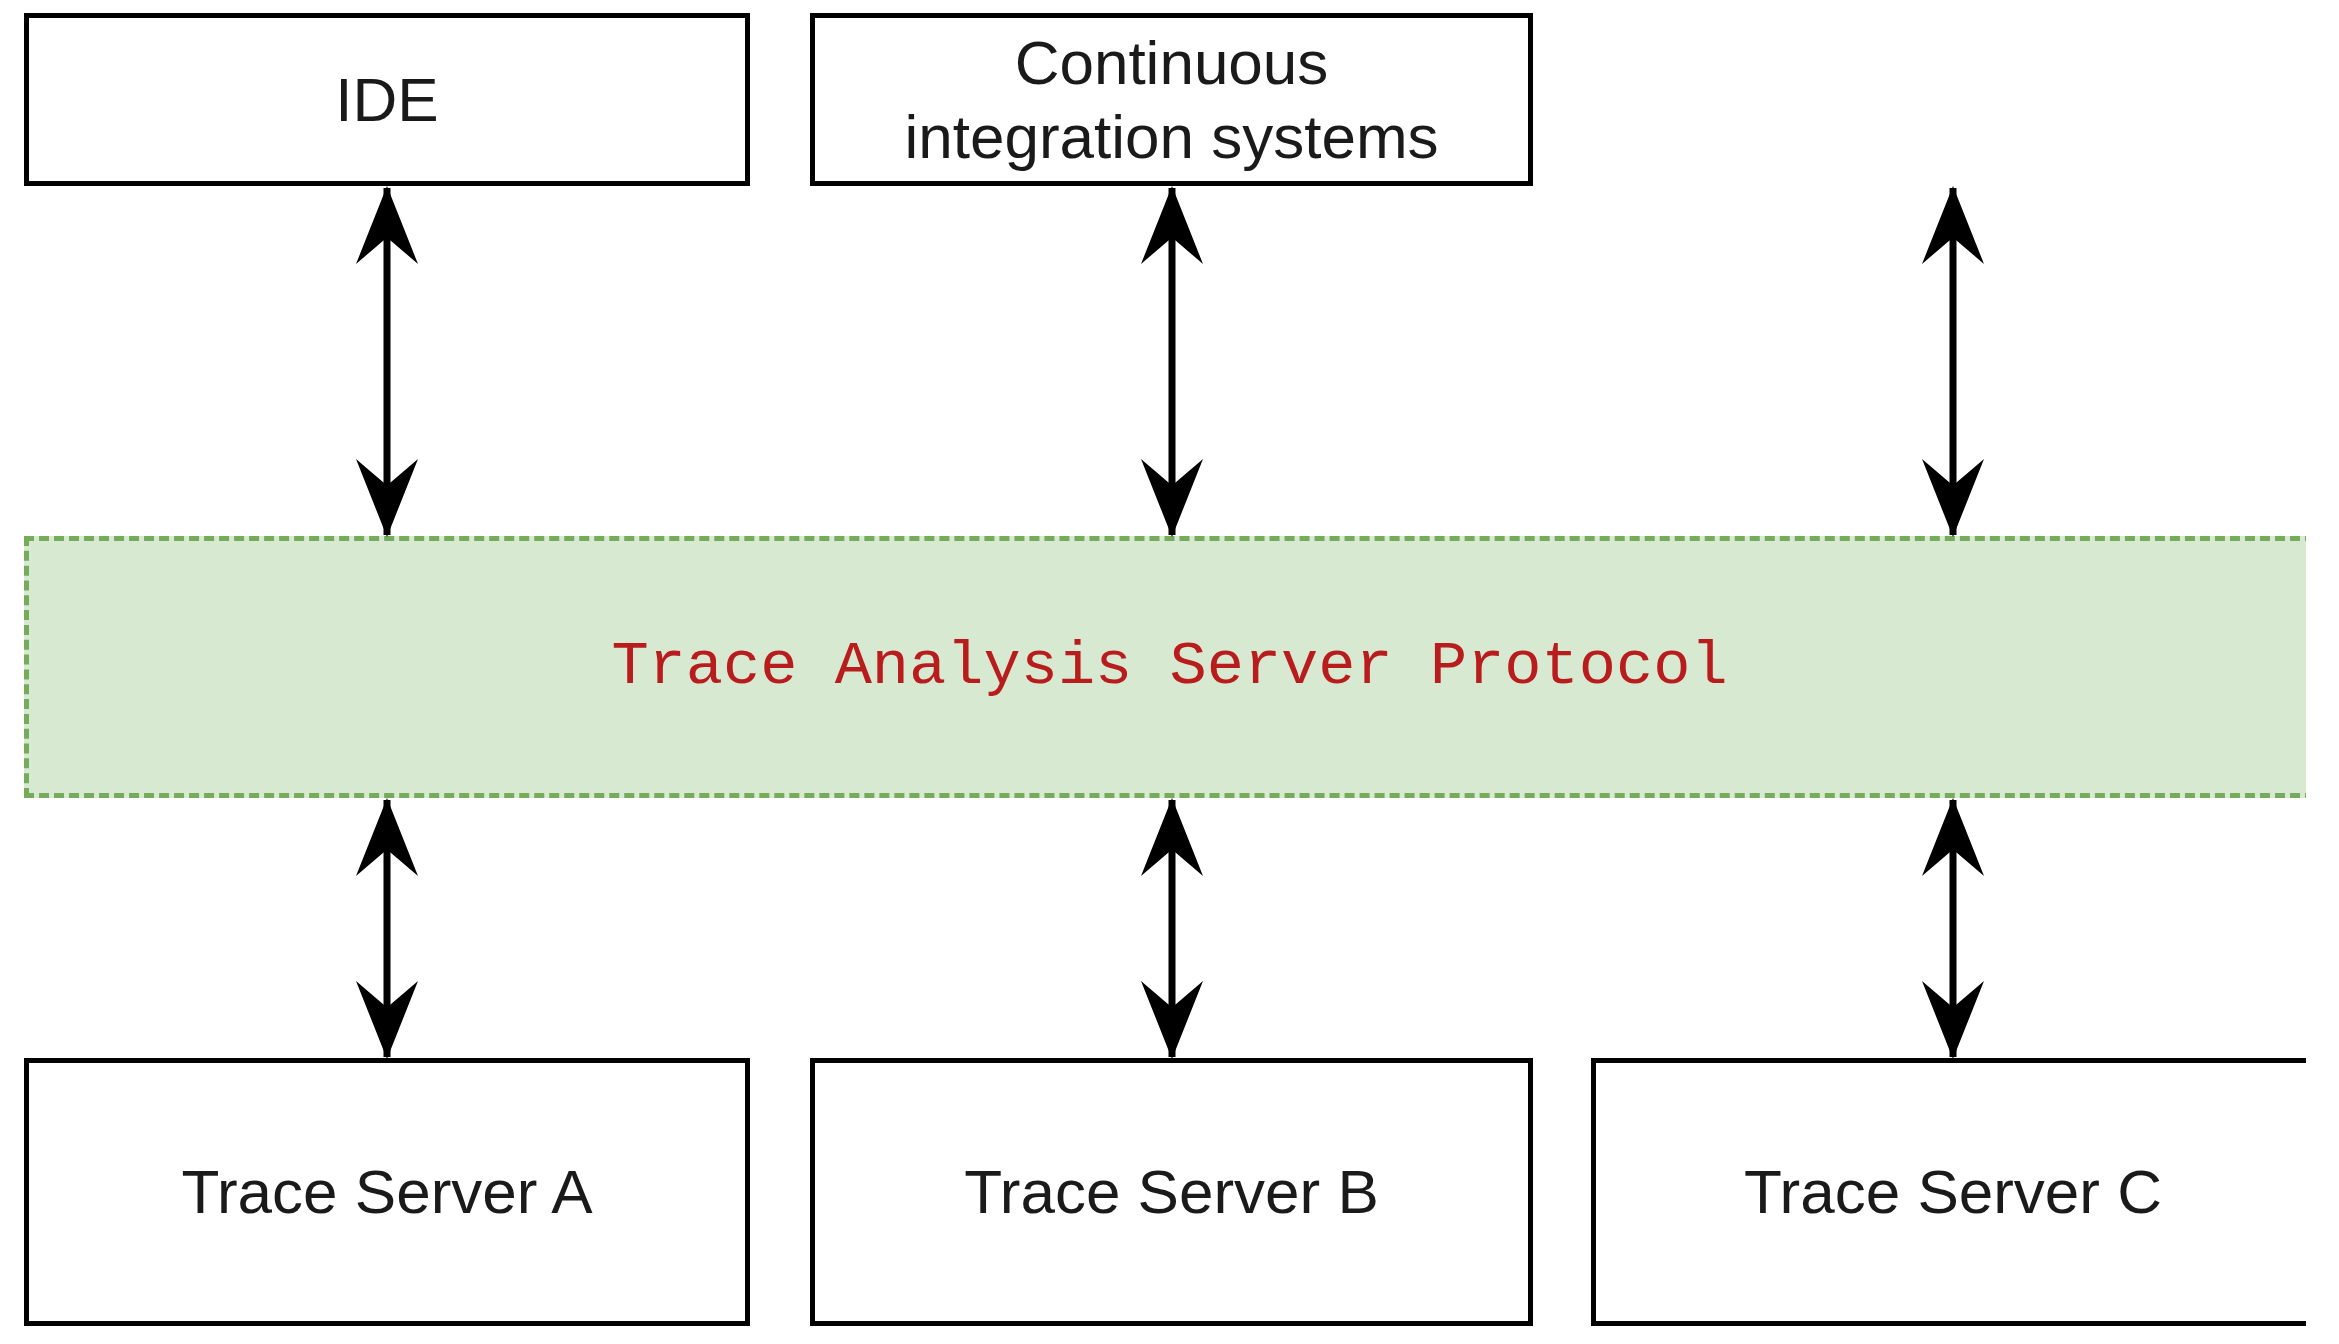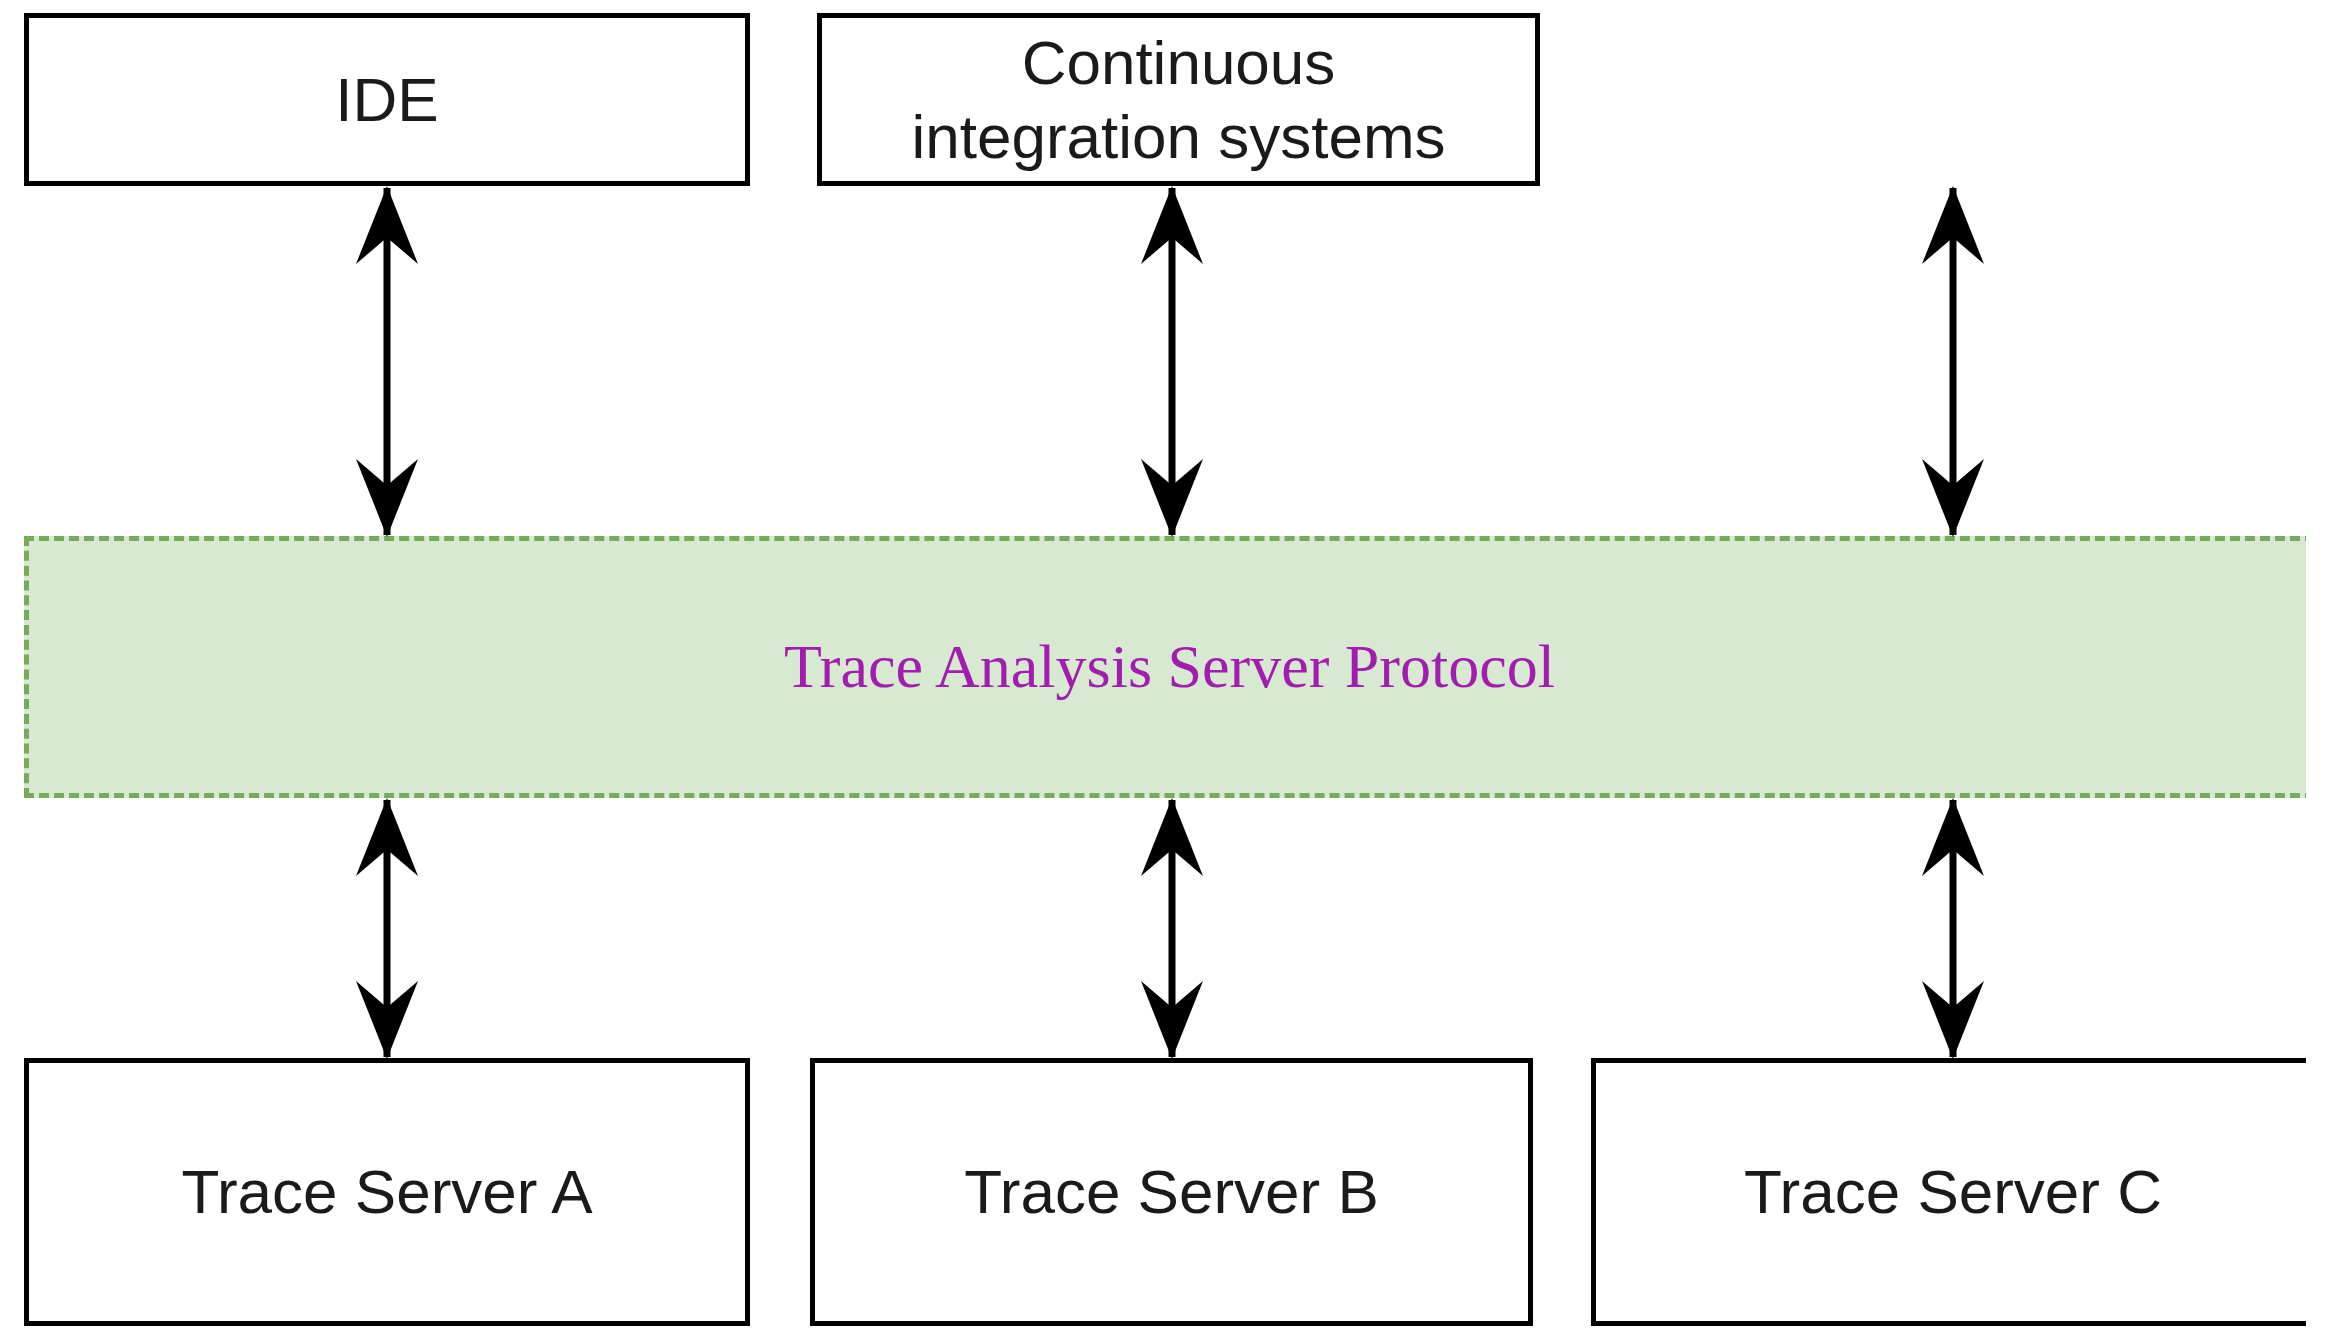--- a/index.html
+++ b/index.html
@@ -40,44 +40,44 @@
   .protocol-band {
     position: absolute;
     box-sizing: border-box;
     background: #d8e9d2;
     border: 5px dashed #76ab5c;
     display: flex;
     align-items: center;
     justify-content: center;
   }
   .protocol-label {
-    font-family: Liberation Serif, serif;
+    font-family: Liberation Mono, monospace;
     font-size: 62px;
-    color: #a21caf;
+    color: #b91c1c;
     line-height: 1.18;
   }
   .connector {
     position: absolute;
     overflow: visible;
   }
   .connector svg {
     display: block;
     overflow: visible;
   }
 </style>
 </head>
 <body>
 
 <div id="canvas">
 
   <div class="node-box" style="left: 24px; top: 13px; width: 726px; height: 173px;">
     <span class="node-label">IDE</span>
   </div>
 
-  <div class="node-box" style="left: 810px; top: 13px; width: 723px; height: 173px; margin-left: 7px;">
+  <div class="node-box" style="left: 810px; top: 13px; width: 723px; height: 173px;">
     <span class="node-label">Continuous
 integration systems</span>
   </div>
 
 
   <div class="protocol-band" style="left: 24px; top: 536px; width: 2291px; height: 262px;">
     <span class="protocol-label">Trace Analysis Server Protocol</span>
   </div>
 
   <div class="node-box" style="left: 810px; top: 1058px; width: 723px; height: 268px;">

